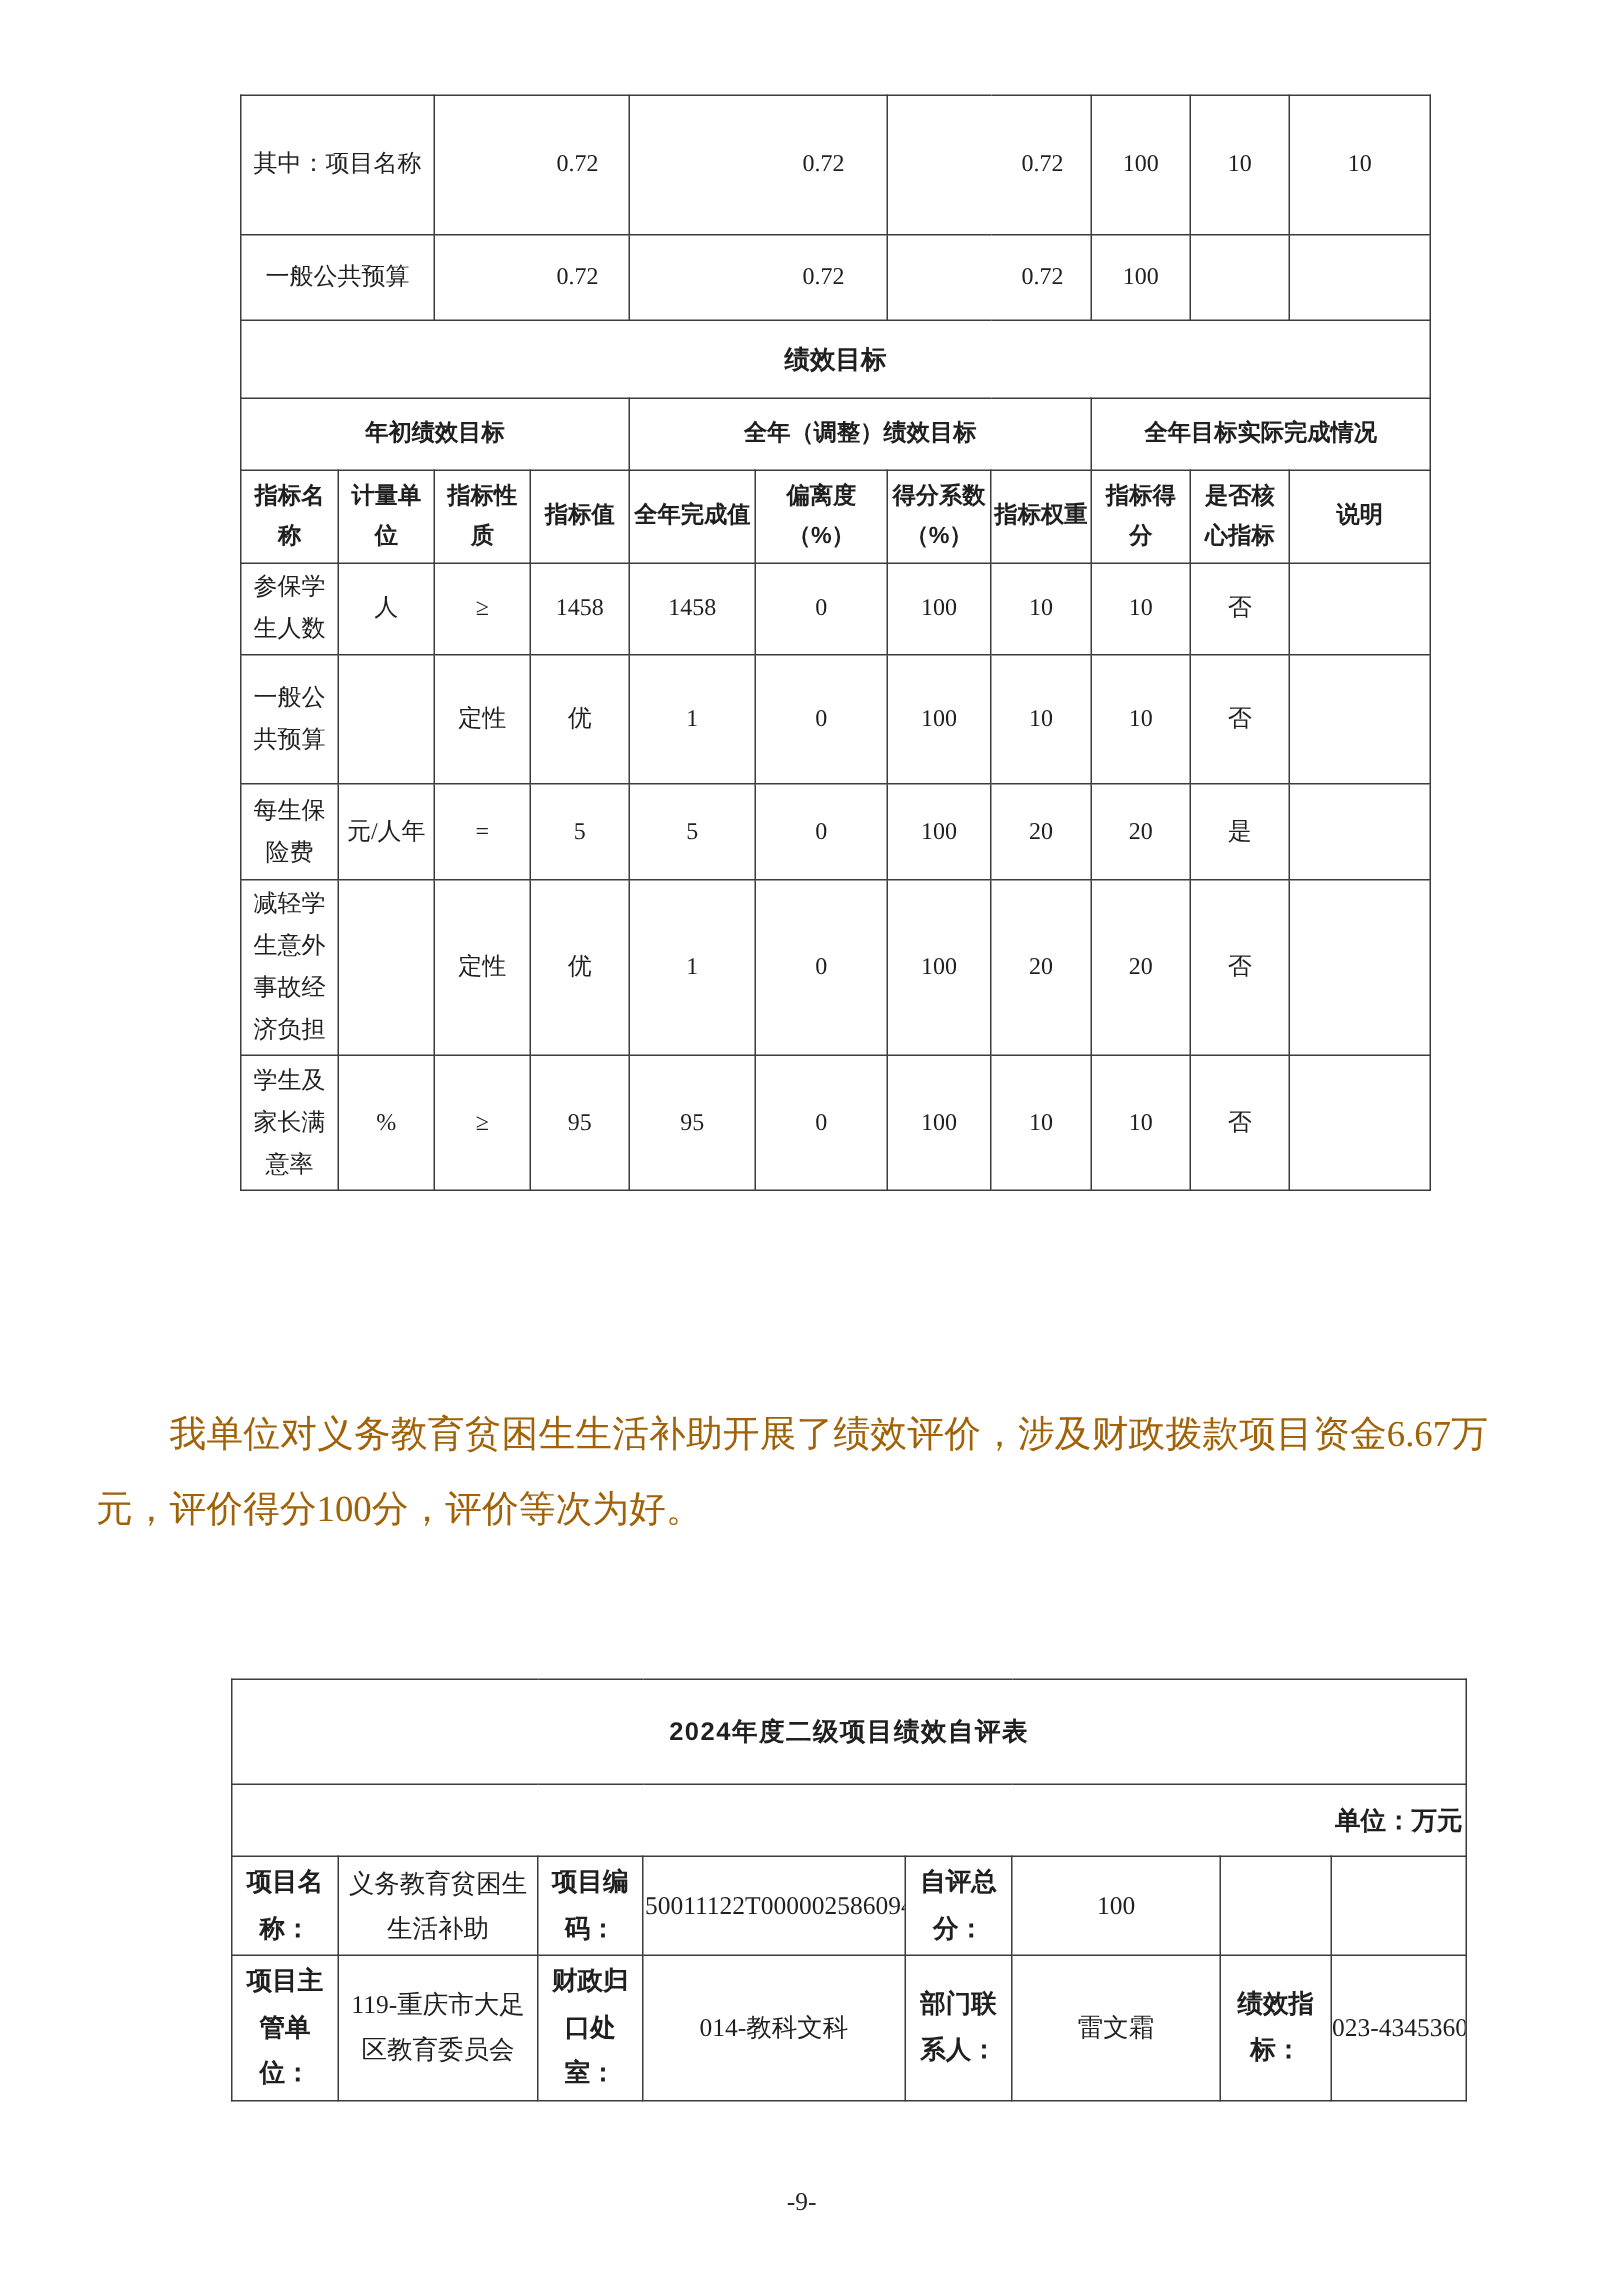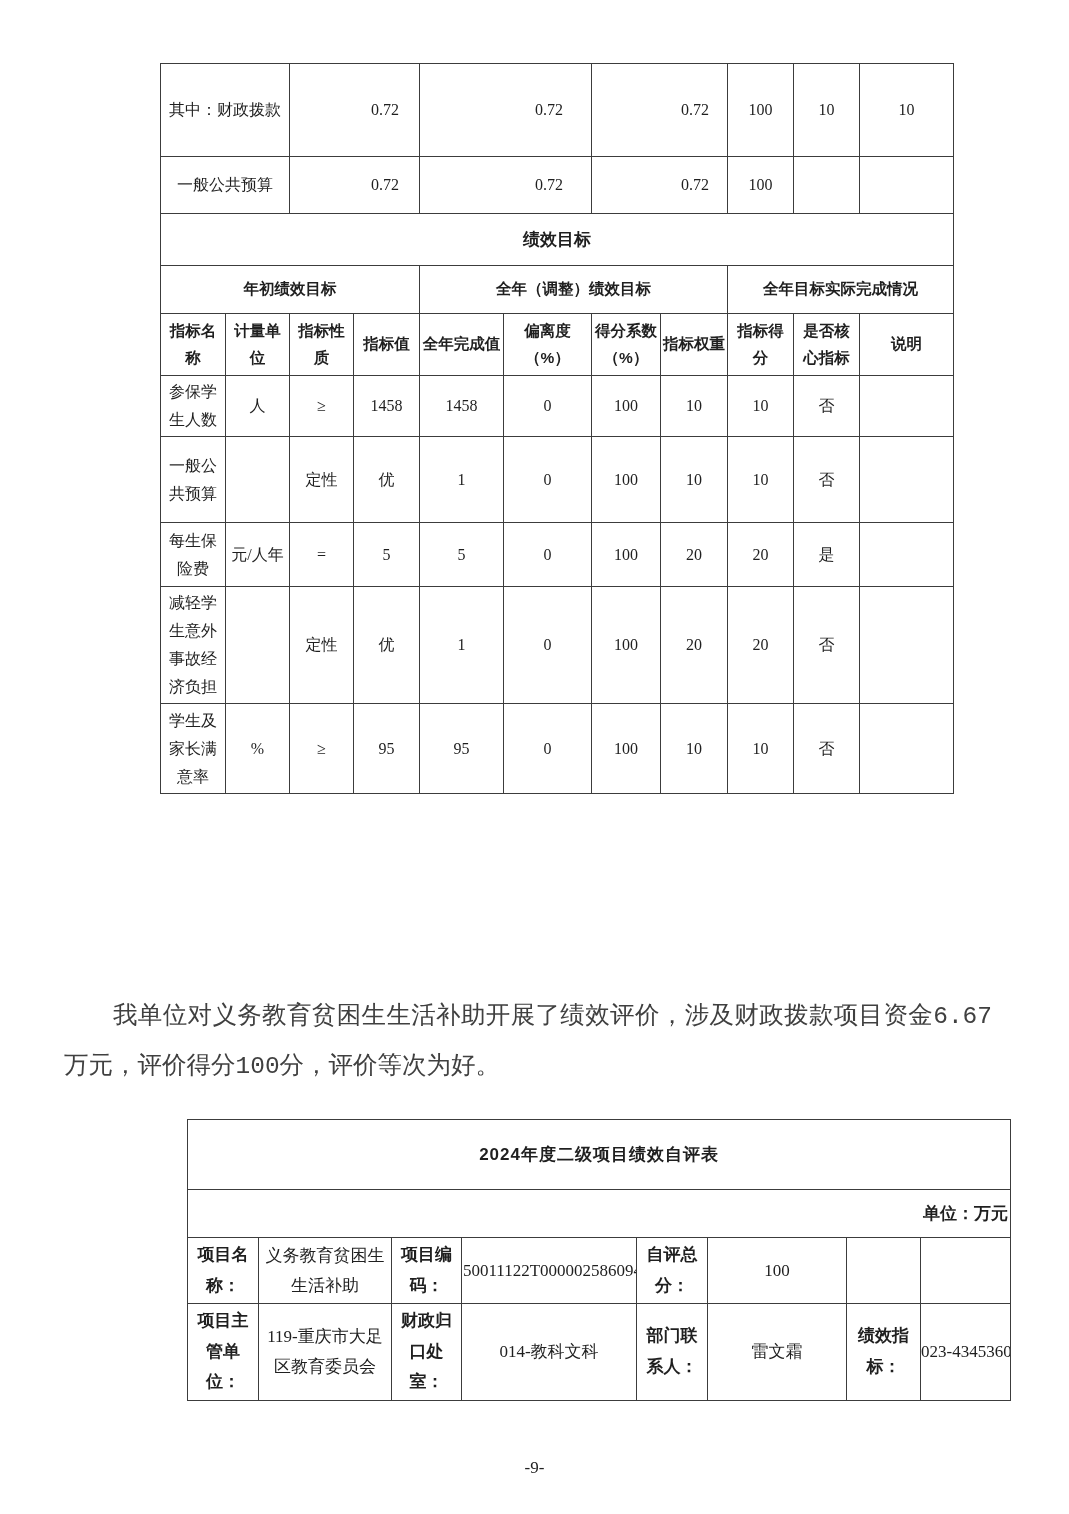--- a/index.html
+++ b/index.html
@@ -48,32 +48,31 @@
   }
   .goal-cell.indent1 { text-indent: 1em; padding: 4px 6px; }
   .num-right { text-align: right; padding-right: 20px; }
   .num-right-wide { text-align: right; padding-right: 28px; }
   .num-right-mid { text-align: right; padding-right: 18px; }
 
   
   .summary {
     position: absolute;
     left: 64px;
-    top: 992px;
+    top: 932px;
     width: 928px;
     font-size: 24.5px;
     line-height: 50px;
     text-indent: 2em;
     text-align: justify;
-    color: #404040;
-    font-family: Liberation Mono, monospace;
+    color: #a16207;
   }
 
   
-  .eval-table { position: absolute; left: 154px; top: 1119px; width: 823px; margin-left: 33px; }
+  .eval-table { position: absolute; left: 154px; top: 1119px; width: 823px; }
   .eval-table td { font-size: 17px; }
   .eval-title {
     font-family: "Liberation Sans", sans-serif;
     font-weight: bold;
     font-size: 27px;
     letter-spacing: 1px;
   }
   .unit-note {
     text-align: right;
     font-family: "Liberation Sans", sans-serif;
@@ -114,21 +113,21 @@
         <col style="width:88px">
         <col style="width:69px">
         <col style="width:67px">
       <col style="width:66px">
         <col style="width:66px">
         <col style="width:94px">
     </colgroup>
 
     <tbody>
         <tr style="height:93px">
-      <td colspan="2" class="lbl">其中：财政拨款</td>
+      <td colspan="2" class="lbl">其中：项目名称</td>
       <td colspan="2" class="num-right">0.72</td>
       <td colspan="2" class="num-right-wide">0.72</td>
       <td colspan="2" class="num-right-mid">0.72</td>
       <td>100</td>
       <td>10</td>
       <td>10</td>
     </tr>
     <tr style="height:57px">
       <td colspan="2" class="lbl">一般公共预算</td>
       <td colspan="2" class="num-right">0.72</td>

